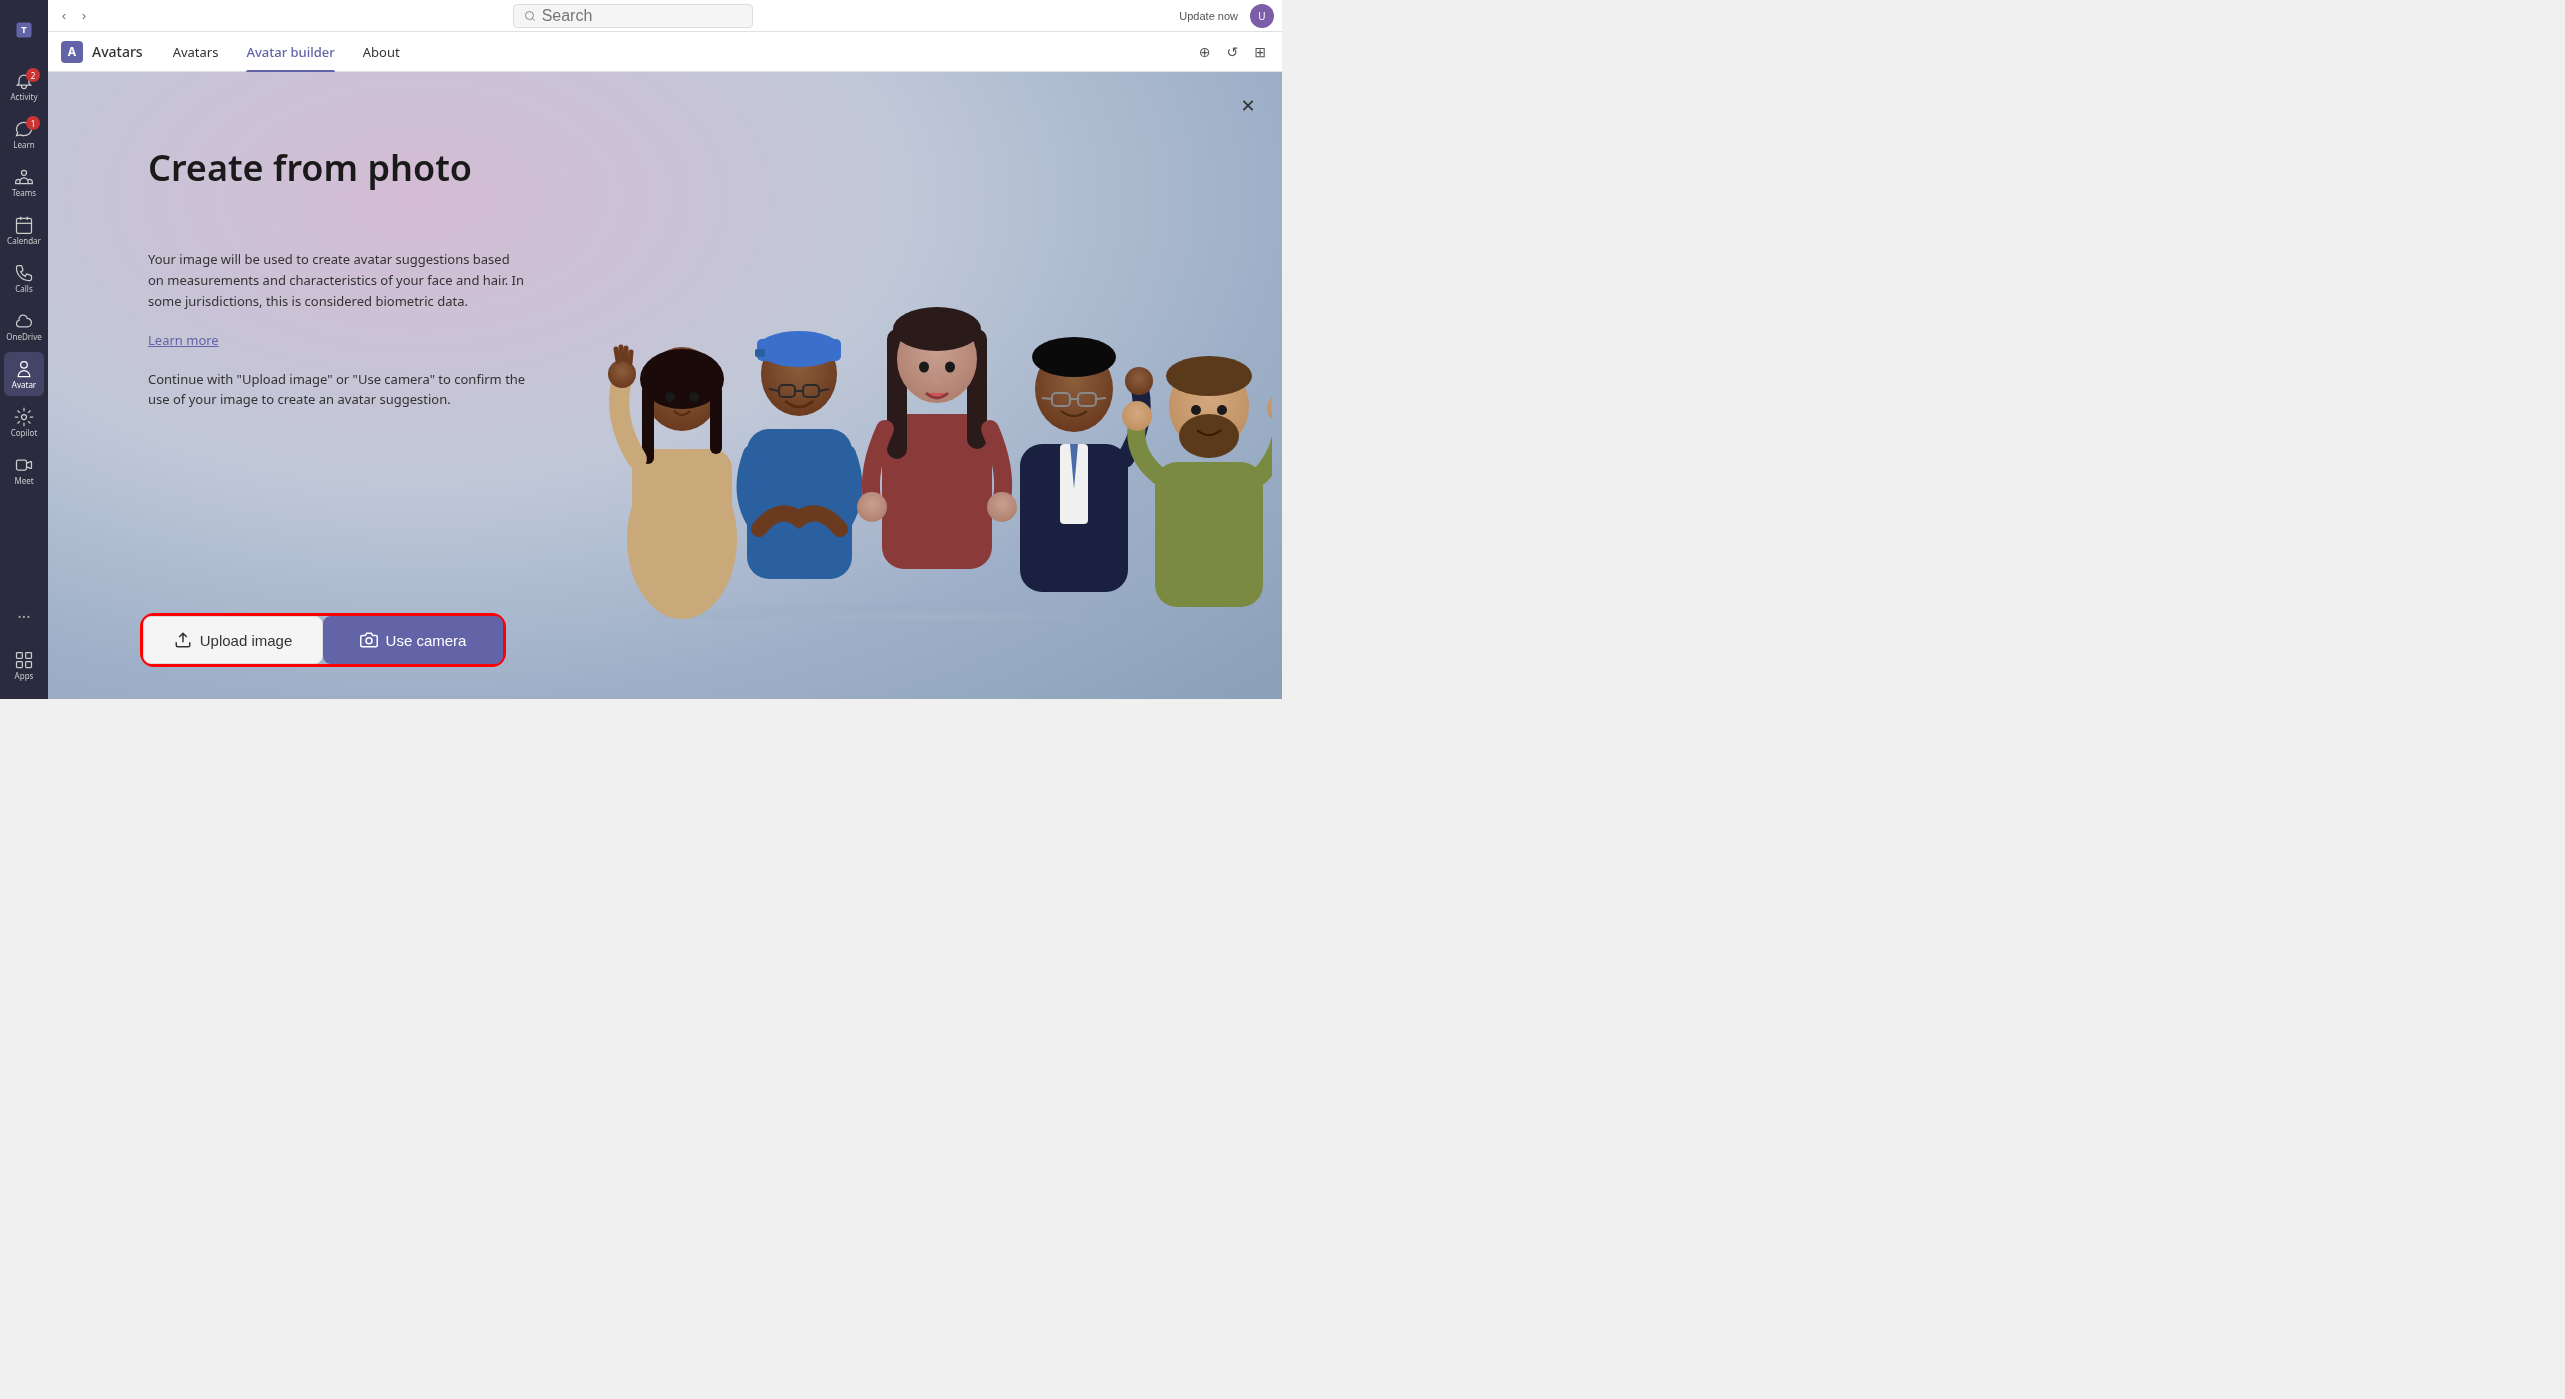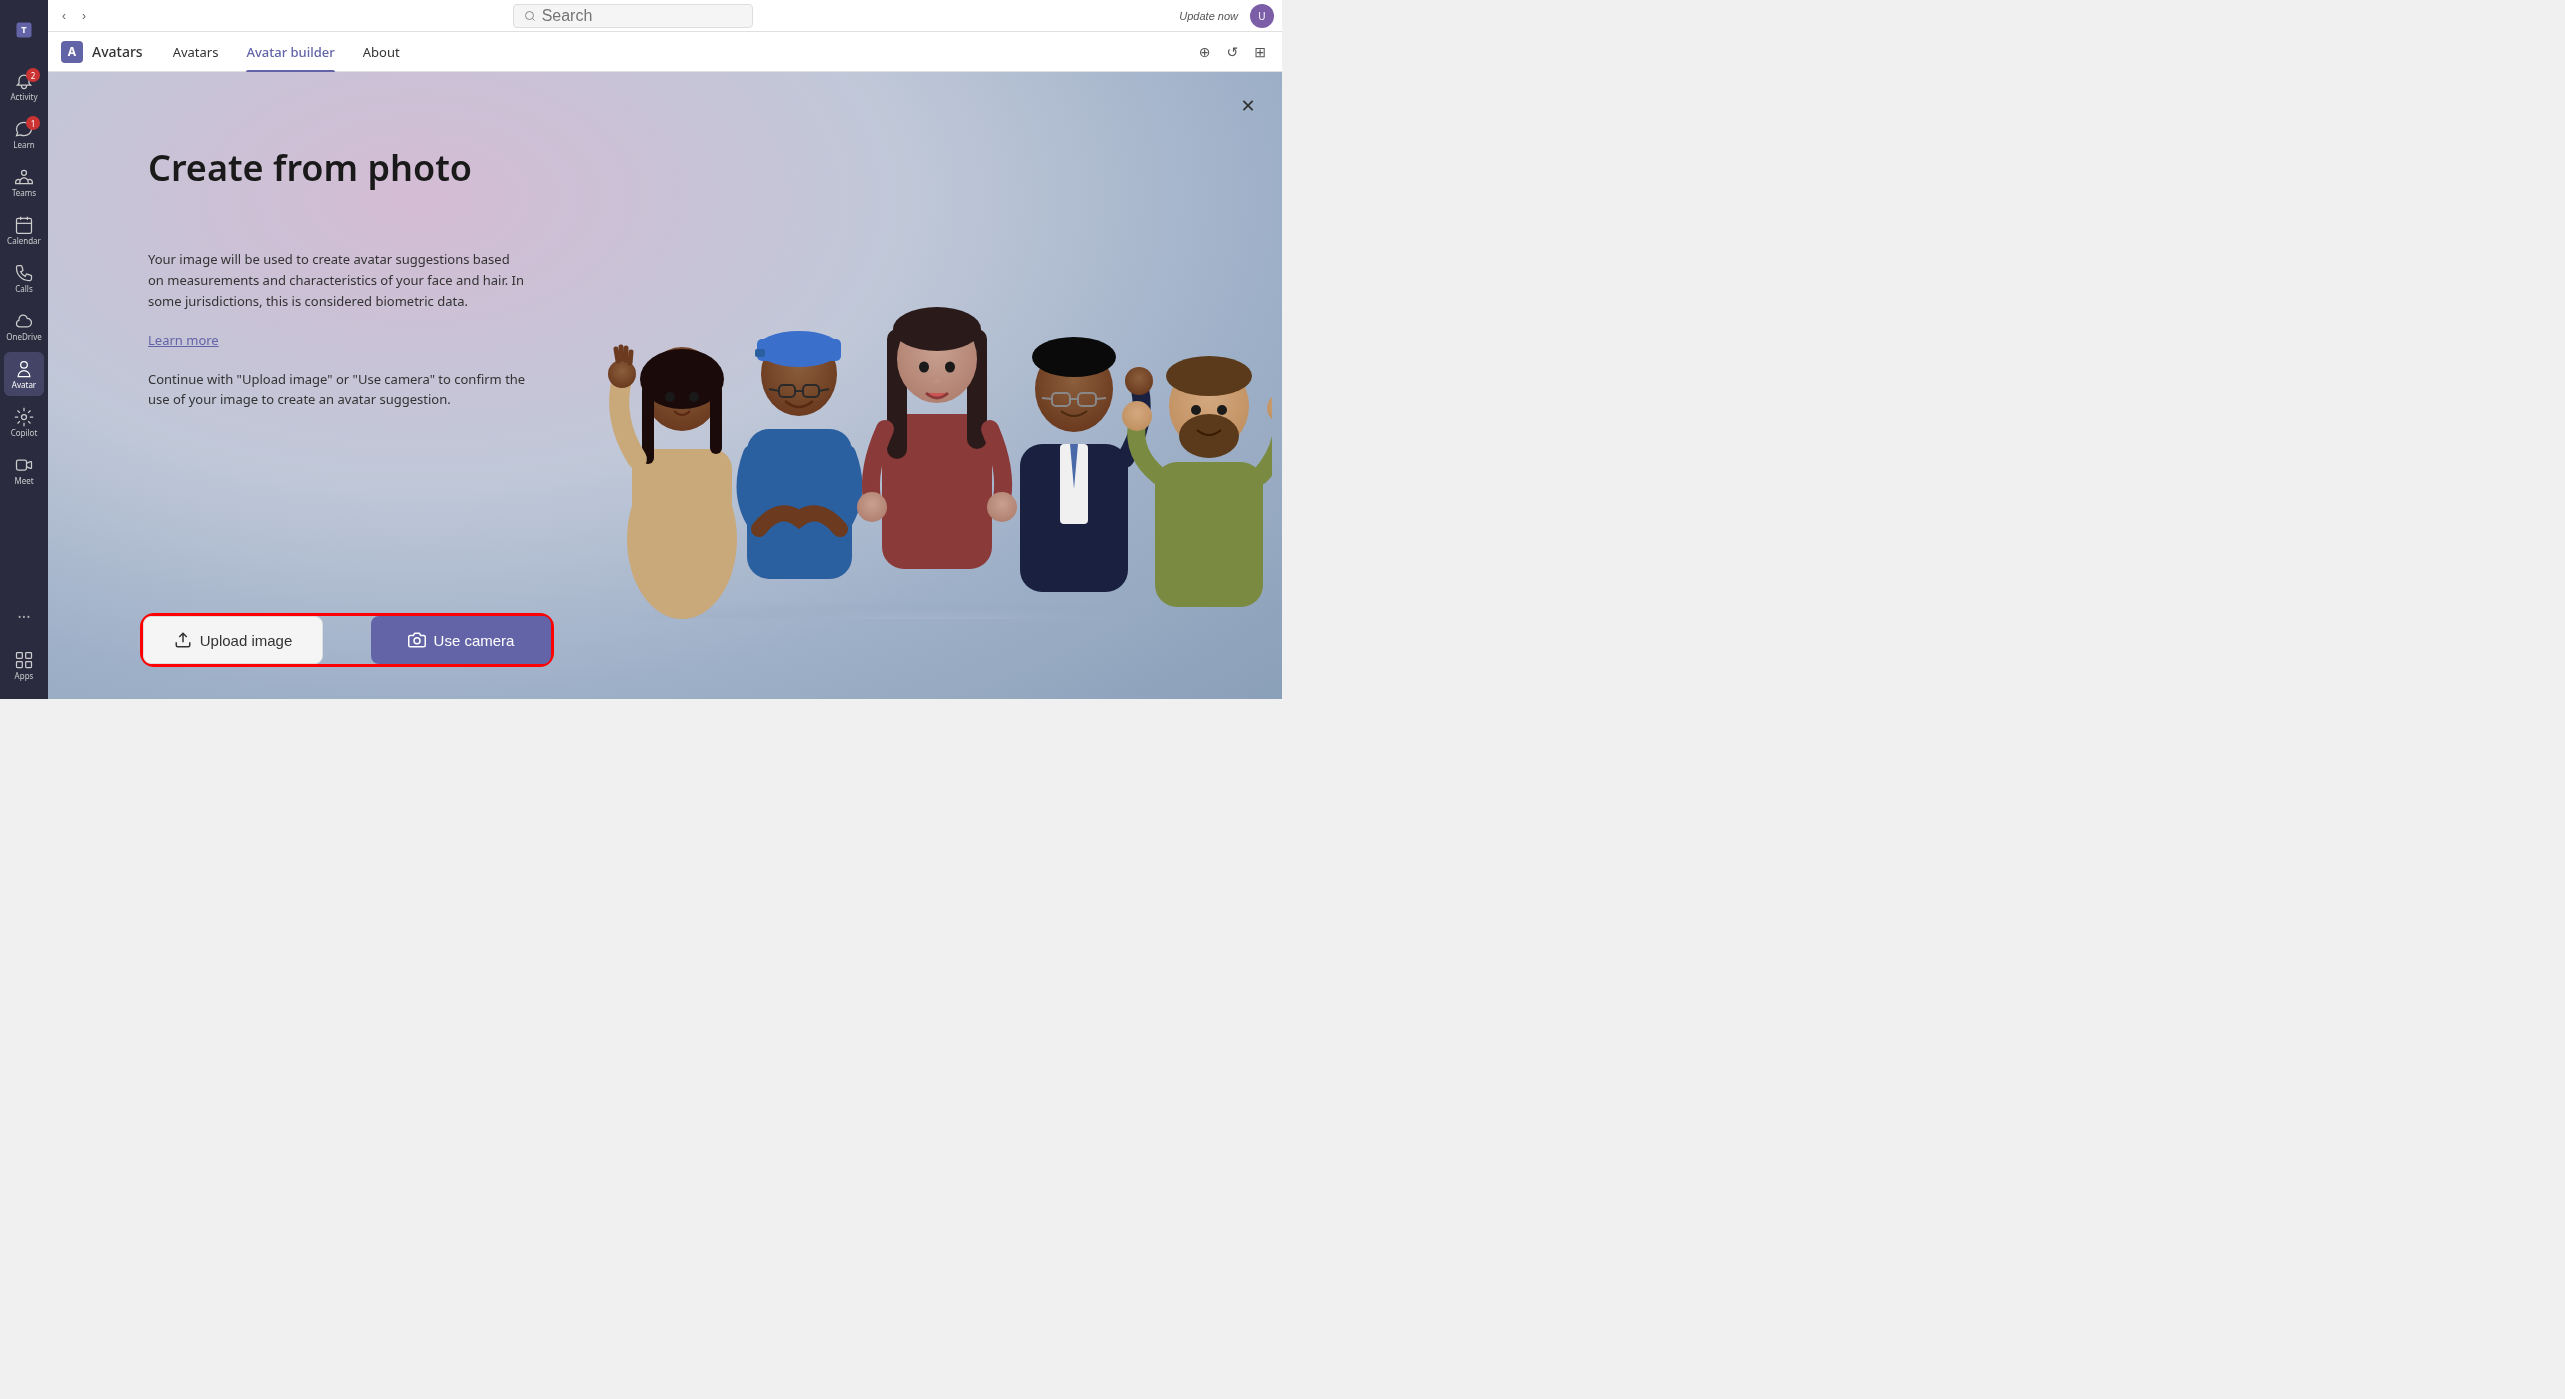--- a/index.html
+++ b/index.html
@@ -126,21 +126,20 @@
       gap: 6px;
     }
     .topbar-right button {
       background: none;
       border: none;
       cursor: pointer;
       font-size: 11px;
       color: #555;
       padding: 2px 6px;
       border-radius: 4px;
-      font-style: italic;
     }
     .avatar-circle {
       width: 24px;
       height: 24px;
       border-radius: 50%;
       background: #7b5ea7;
       display: flex;
       align-items: center;
       justify-content: center;
       color: white;
@@ -314,21 +313,20 @@
       background: #6264a7;
       border: none;
       border-radius: 8px;
       padding: 14px 28px;
       font-size: 15px;
       cursor: pointer;
       color: white;
       font-weight: 400;
       min-width: 180px;
       justify-content: center;
-      margin-left: 48px;
     }
 
     
     .content-gradient {
       background: radial-gradient(ellipse at 30% 20%, #d4bcd4 0%, #c0c8d8 40%, #9eb0c8 70%, #8aa0b8 100%);
     }
   </style>
 </head>
 <body>
 

